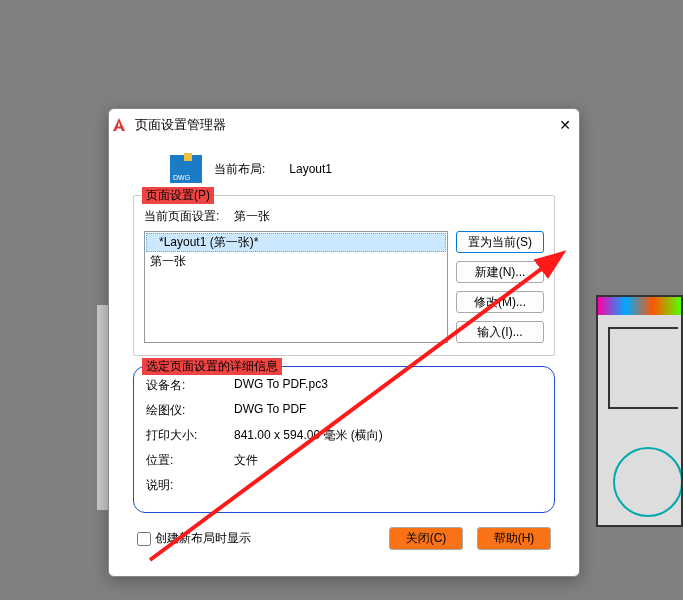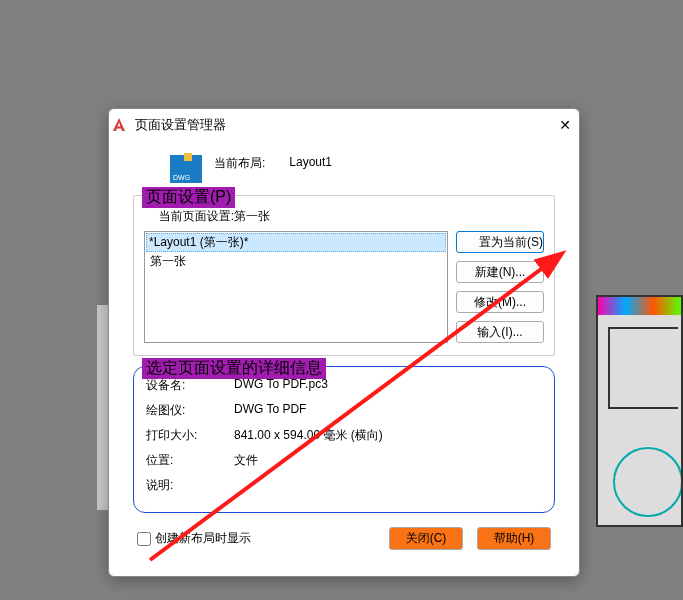--- a/index.html
+++ b/index.html
@@ -41,21 +41,21 @@
     .title-text { font-size: 13px; flex: 1; }
     .close-x {
       cursor: pointer;
       font-size: 14px;
       padding: 0 6px;
       font-weight: normal;
     }
     .content { padding: 8px 24px 14px 24px; }
     .layout-row {
       display: flex;
-      align-items: flex-start;
+      align-items: center;
       margin-bottom: 12px;
       margin-top: 6px;
       padding-left: 37px;
     }
     .dwg-icon {
       width: 32px;
       height: 28px;
       margin-right: 12px;
       background: #1a7cc4;
       position: relative;
@@ -94,70 +94,69 @@
       border: 1px solid #ccc;
       border-radius: 2px;
       padding: 8px 10px 12px 10px;
       margin-bottom: 10px;
       position: relative;
     }
     .fieldset-legend {
       position: absolute;
       top: -9px;
       left: 8px;
-      background: #a21caf;
+      background: #ef4444;
       padding: 0 4px;
-      font-size: 16px;
+      font-size: 12px;
     }
     .current-setup {
       display: flex;
       margin-bottom: 6px;
       margin-top: 4px;
     }
-    .current-setup-label { width: 90px; text-align: right; }
+    .current-setup-label { width: 90px; }
     .list-container {
       display: flex;
       gap: 8px;
     }
     .listbox {
       flex: 1;
       height: 112px;
       border: 1px solid #999;
       background: #fff;
       overflow: auto;
       padding: 1px;
     }
     .list-item {
       padding: 1px 4px;
       font-size: 12px;
       cursor: default;
     }
     .list-item.selected {
       background: #cce8ff;
       border: 1px dotted #5ba8e8;
-      padding: 0 2px;
+      padding: 0 12px;
     }
     .button-col {
       display: flex;
       flex-direction: column;
       gap: 8px;
       width: 88px;
     }
     .button-col button {
       height: 22px;
       font-size: 12px;
       background: #fdfdfd;
       border: 1px solid #aaa;
       border-radius: 3px;
       cursor: pointer;
       text-align: center;
     }
     .button-col button.highlighted {
       border: 1.5px solid #0078d4;
-      text-align: right;
     }
     .details-fieldset {
       border: 1px solid #1d4ed8;
       border-radius: 12px;
       padding: 10px 12px;
       margin-bottom: 14px;
       position: relative;
     }
     .detail-row {
       display: flex;

